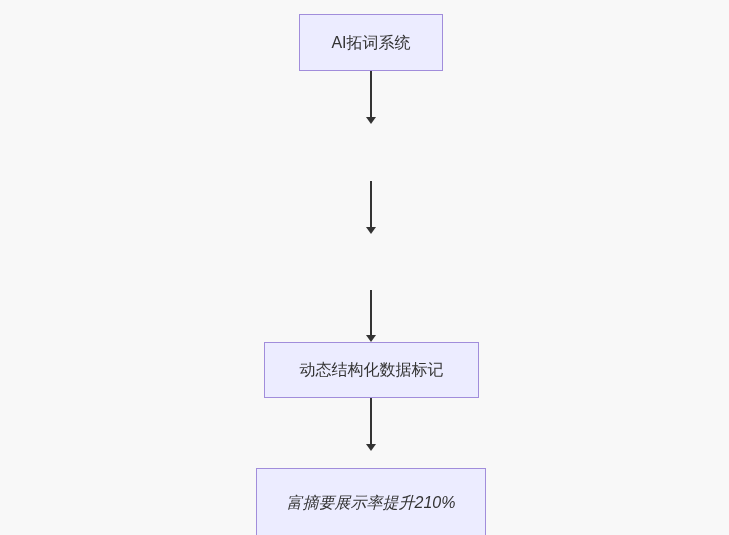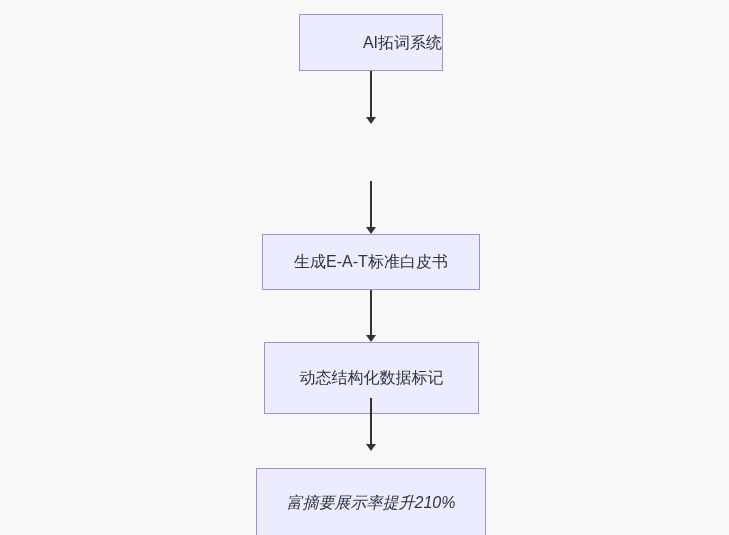--- a/index.html
+++ b/index.html
@@ -28,24 +28,24 @@
     display: flex;
     align-items: center;
     justify-content: center;
   }
   .node-label {
     color: var(--node-text);
     font-size: 16px;
     line-height: 1;
     white-space: nowrap;
   }
-  .n1 { left: 299px; top: 14px;  width: 144px; height: 57px; justify-content: flex-end; }
+  .n1 { left: 299px; top: 14px;  width: 144px; height: 57px; }
   .n2 { left: 276px; top: 124px; width: 190px; height: 57px; }
   .n3 { left: 262px; top: 234px; width: 218px; height: 56px; }
-  .n4 { left: 264px; top: 342px; width: 215px; height: 72px; }
+  .n4 { left: 264px; top: 342px; width: 215px; height: 56px; }
   .n5 { left: 256px; top: 468px; width: 230px; height: 70px; font-style: italic; }
   .arrow {
     position: absolute;
     left: 366px;
     width: 10px;
   }
   .a1 { top: 71px;  height: 53px; }
   .a2 { top: 181px; height: 53px; }
   .a3 { top: 290px; height: 52px; }
   .a4 { top: 398px; height: 53px; }
@@ -77,23 +77,20 @@
     <div class="arrow-line"></div>
     <div class="arrow-head"></div>
   </div>
 
 
   <div class="arrow a2">
     <div class="arrow-line"></div>
     <div class="arrow-head"></div>
   </div>
 
-  <div class="node n3">
-    <span class="node-label">生成E-A-T标准白皮书</span>
-  </div>
 
   <div class="arrow a3">
     <div class="arrow-line"></div>
     <div class="arrow-head"></div>
   </div>
 
   <div class="node n4">
     <span class="node-label">动态结构化数据标记</span>
   </div>
 

